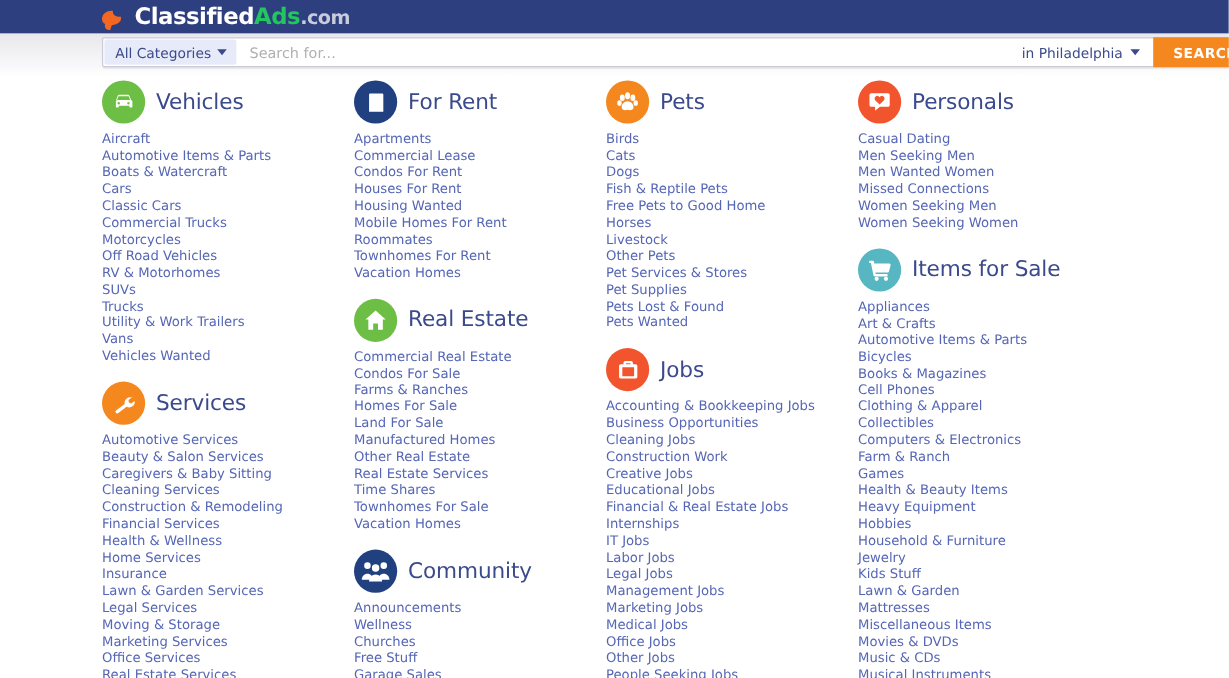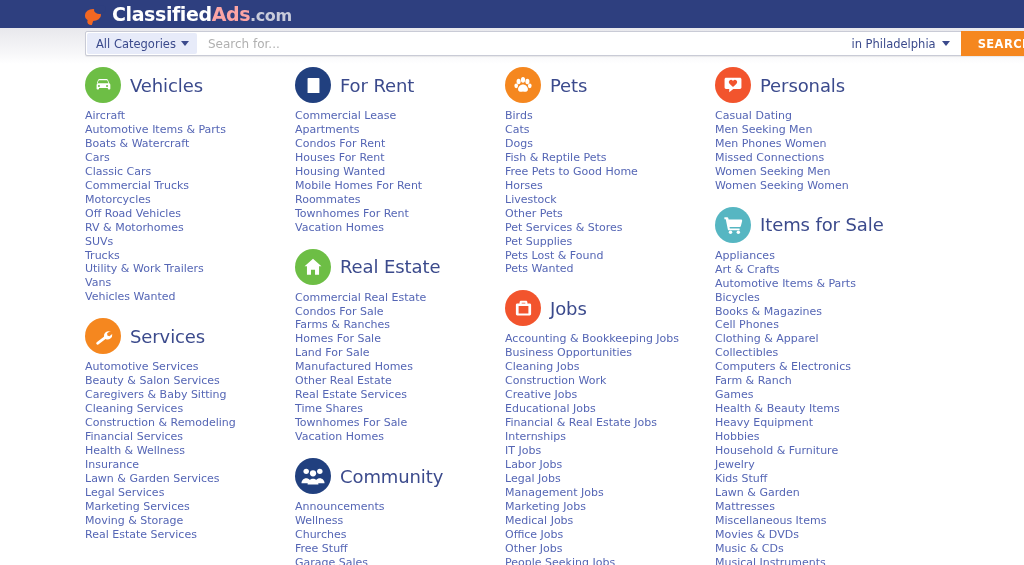--- a/index.html
+++ b/index.html
@@ -45,21 +45,21 @@
     background: #2e3f7f; border-radius: 50%;
     box-shadow: -1px 1px 0 0 #2e3f7f;
   }
   .logo-text {
     font-size: 19px; font-weight: bold;
     letter-spacing: -0.4px;
     white-space: nowrap;
     line-height: 1;
   }
   .logo-text .w { color: #ffffff; text-align: center; }
-  .logo-text .o { color: #fca5a5; }
+  .logo-text .o { color: #22c55e; }
   .logo-text .d { color: #c8cbdb; font-size: 16px; font-weight: bold; }
 
   .topnav {
     position: absolute; right: 18px; top: 0;
     height: 28px;
     display: flex; align-items: center; gap: 30px; margin-top: 36px;
   }
   .topnav a {
     color: #ffffff; font-size: 11.5px;
     text-decoration: none; white-space: nowrap;
@@ -242,42 +242,44 @@
           <span class="cat-title">Services</span>
         </div>
         <ul class="cat-list">
           <li><a href="#">Automotive Services</a></li>
           <li><a href="#">Beauty &amp; Salon Services</a></li>
           <li><a href="#">Caregivers &amp; Baby Sitting</a></li>
           <li><a href="#">Cleaning Services</a></li>
           <li><a href="#">Construction &amp; Remodeling</a></li>
           <li><a href="#">Financial Services</a></li>
           <li><a href="#">Health &amp; Wellness</a></li>
+          <li><a href="#">Home Services</a></li>
           <li><a href="#">Insurance</a></li>
           <li><a href="#">Lawn &amp; Garden Services</a></li>
           <li><a href="#">Legal Services</a></li>
+          <li><a href="#">Moving &amp; Storage</a></li>
           <li><a href="#">Marketing Services</a></li>
-          <li><a href="#">Moving &amp; Storage</a></li>
+          <li><a href="#">Office Services</a></li>
           <li><a href="#">Real Estate Services</a></li>
         </ul>
       </div>
     </div>
     <div class="col">
       <div class="cat-block">
         <div class="cat-head">
           <span class="cat-icon" style="background: rgb(33, 64, 127);">
             <svg width="19" height="21" viewBox="0 0 24 24">
               <path fill="#fff" d="M5.5 2.5h13a1 1 0 0 1 1 1v18h-15v-18a1 1 0 0 1 1-1zM8 6h2.4v2.4H8zm5.6 0H16v2.4h-2.4zM8 10.6h2.4V13H8zm5.6 0H16V13h-2.4zM8 15.2h2.4v2.4H8zm5.6 0H16v2.4h-2.4z"></path>
             </svg>
           </span>
           <span class="cat-title">For Rent</span>
         </div>
         <ul class="cat-list">
+          <li><a href="#">Apartments</a></li>
           <li><a href="#">Commercial Lease</a></li>
-          <li><a href="#">Apartments</a></li>
           <li><a href="#">Condos For Rent</a></li>
           <li><a href="#">Houses For Rent</a></li>
           <li><a href="#">Housing Wanted</a></li>
           <li><a href="#">Mobile Homes For Rent</a></li>
           <li><a href="#">Roommates</a></li>
           <li><a href="#">Townhomes For Rent</a></li>
           <li><a href="#">Vacation Homes</a></li>
         </ul>
       </div>
       <div class="cat-block">
@@ -393,21 +395,21 @@
             <svg width="22" height="22" viewBox="0 0 24 24">
               <path fill="#fff" d="M4.4 4h15.2c.9 0 1.6.7 1.6 1.6v9.2c0 .9-.7 1.6-1.6 1.6h-7.3l-4.4 3.6v-3.6H4.4c-.9 0-1.6-.7-1.6-1.6V5.6c0-.9.7-1.6 1.6-1.6z"></path>
               <path fill="#f2542d" d="M12 14.2 8.2 10.6c-1-1-1-2.5 0-3.4a2.4 2.4 0 0 1 3.4 0l.4.4.4-.4a2.4 2.4 0 0 1 3.4 0c1 .9 1 2.4 0 3.4z"></path>
             </svg>
           </span>
           <span class="cat-title">Personals</span>
         </div>
         <ul class="cat-list">
           <li><a href="#">Casual Dating</a></li>
           <li><a href="#">Men Seeking Men</a></li>
-          <li><a href="#">Men Phones Women</a></li>
+          <li><a href="#">Men Wanted Women</a></li>
           <li><a href="#">Missed Connections</a></li>
           <li><a href="#">Women Seeking Men</a></li>
           <li><a href="#">Women Seeking Women</a></li>
         </ul>
       </div>
       <div class="cat-block">
         <div class="cat-head">
           <span class="cat-icon" style="background: rgb(86, 182, 194);">
             <svg width="22" height="22" viewBox="0 0 24 24">
               <path fill="#fff" d="M2.6 3.6h3.1c.6 0 1.1.4 1.2 1l.3 1.5h13.6c.8 0 1.4.75 1.2 1.55l-1.5 5.6c-.15.55-.65.95-1.2.95H8.2l.3 1.5h10.7v2.1H7.6c-.6 0-1.1-.4-1.2-1L4.1 5.7H2.6z"></path>

